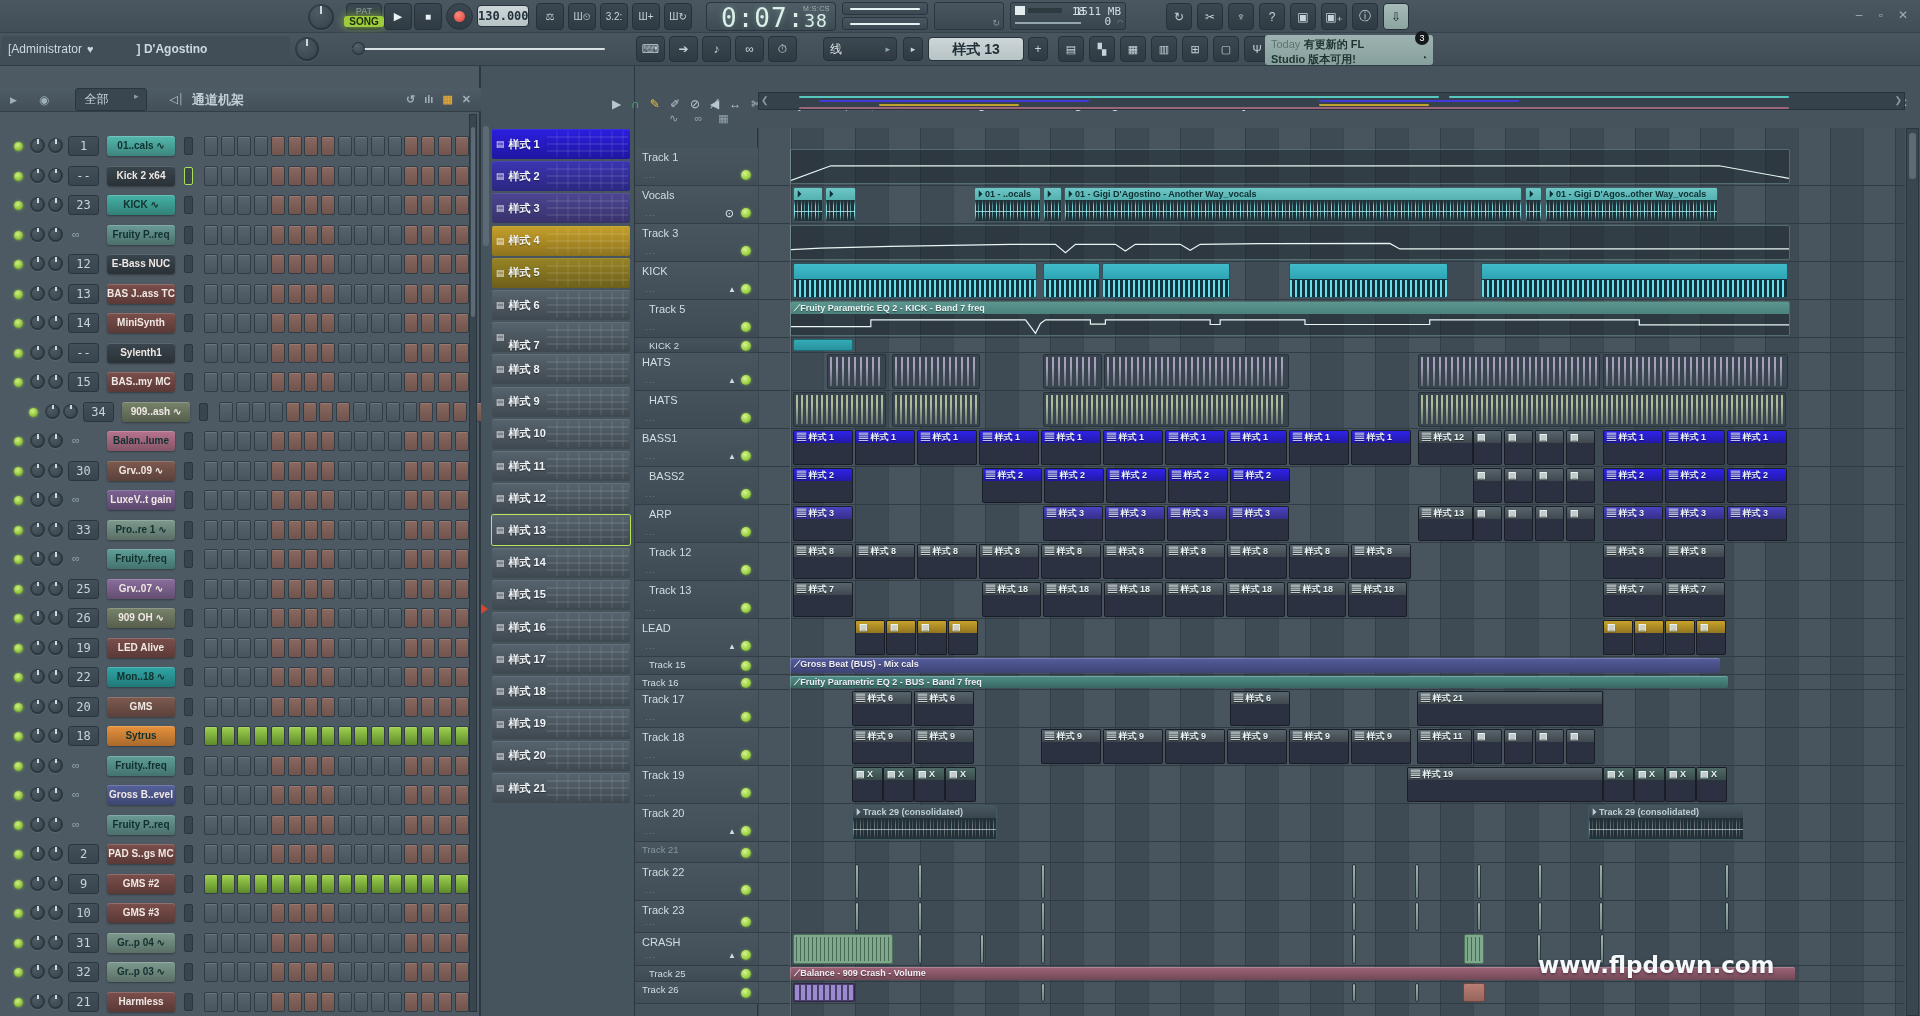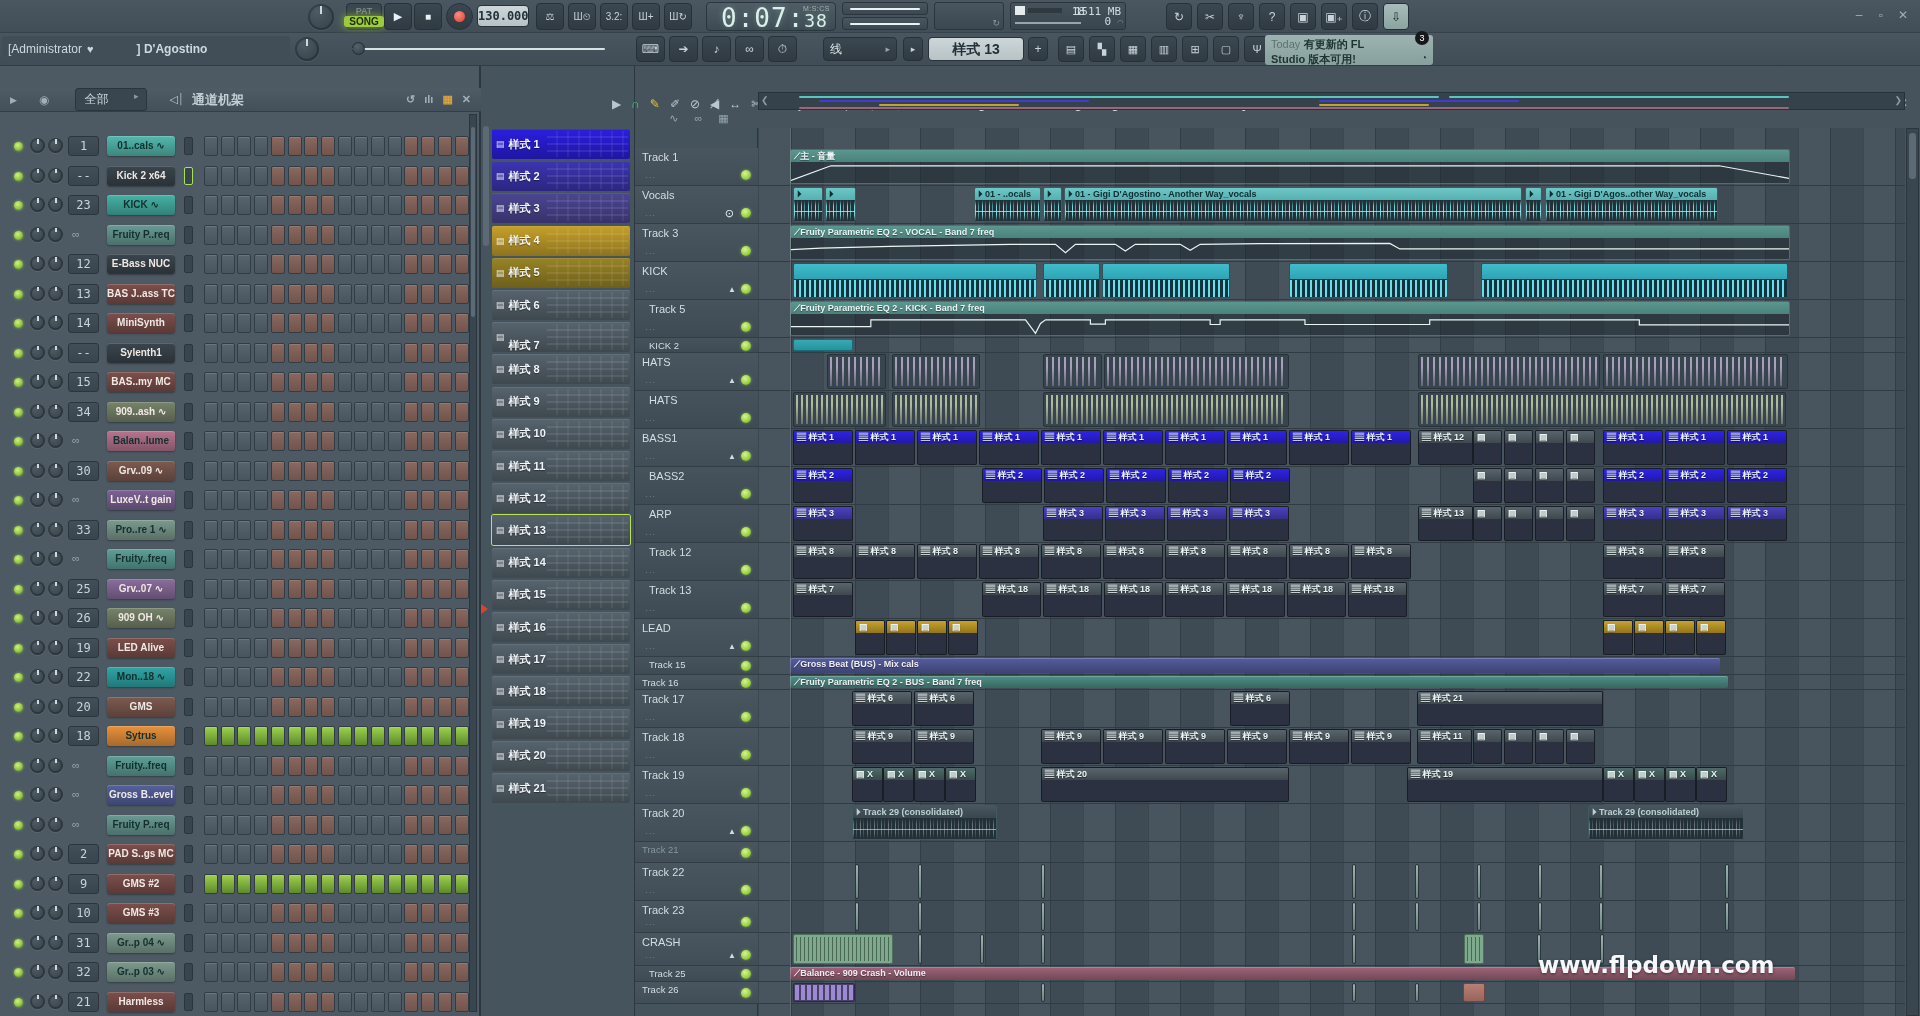--- a/index.html
+++ b/index.html
@@ -506,21 +506,21 @@
           <div class="cell" style="left: 320.9px; background: linear-gradient(rgb(137, 104, 95), rgb(113, 84, 77));"></div>
           <div class="cell" style="left: 337.6px; background: linear-gradient(rgb(87, 100, 109), rgb(73, 85, 94));"></div>
           <div class="cell" style="left: 354.3px; background: linear-gradient(rgb(87, 100, 109), rgb(73, 85, 94));"></div>
           <div class="cell" style="left: 371px; background: linear-gradient(rgb(87, 100, 109), rgb(73, 85, 94));"></div>
           <div class="cell" style="left: 387.7px; background: linear-gradient(rgb(87, 100, 109), rgb(73, 85, 94));"></div>
           <div class="cell" style="left: 404.4px; background: linear-gradient(rgb(137, 104, 95), rgb(113, 84, 77));"></div>
           <div class="cell" style="left: 421.1px; background: linear-gradient(rgb(137, 104, 95), rgb(113, 84, 77));"></div>
           <div class="cell" style="left: 437.8px; background: linear-gradient(rgb(137, 104, 95), rgb(113, 84, 77));"></div>
           <div class="cell" style="left: 454.5px; background: linear-gradient(rgb(137, 104, 95), rgb(113, 84, 77));"></div>
         </div>
-        <div class="ch-row" style="top: 335.5px;">
+        <div class="ch-row" style="top: 335.5px; margin-left: 15px;">
           <div class="led"></div>
           <div class="knob cknob" style="left: 30px;"></div>
           <div class="knob cknob" style="left: 48px;"></div>
           <div class="ch-num">34</div>
           <div class="ch-name" style="background: linear-gradient(rgb(119, 131, 106), rgb(86, 94, 76)); color: rgb(240, 232, 228);">909..ash ∿</div>
           <div class="ch-slider"></div>
           <div class="cell" style="left: 204px; background: linear-gradient(rgb(87, 100, 109), rgb(73, 85, 94));"></div>
           <div class="cell" style="left: 220.7px; background: linear-gradient(rgb(87, 100, 109), rgb(73, 85, 94));"></div>
           <div class="cell" style="left: 237.4px; background: linear-gradient(rgb(87, 100, 109), rgb(73, 85, 94));"></div>
           <div class="cell" style="left: 254.1px; background: linear-gradient(rgb(87, 100, 109), rgb(73, 85, 94));"></div>
@@ -1322,21 +1322,20 @@
         <div class="nm" style="font-size: 9.5px; top: 2px;">Track 26</div>
         <div class="tled" style="top: 6px;"></div>
       </div>
     </div>
 
   <div class="abs" id="canvas">
 
     <div id="lanes">
         <div class="lane" style="top: 20px; height: 38px;">
           <div class="clip c-auto" style="left: 32px; width: 1000px; top: 1px; height: 35px;">
-            <div class="hd">⟋主 - 音量</div>
             <svg class="curve" viewBox="0 0 100 30" preserveAspectRatio="none">
               <polyline points="0,26.4 4,5.3999999999999995 93,5.3999999999999995 100,23.4" fill="none" stroke="#e9f5f2" stroke-width="1.2" vector-effect="non-scaling-stroke"></polyline>
             </svg>
           </div>
         </div>
         <div class="lane" style="top: 58px; height: 38px;">
           <div class="clip c-audio" style="left: 35px; width: 30px; top: 1px; height: 35px;">
             <div class="hd">⏵</div>
             <div class="bd wave"></div>
             <div class="wline2" style="top: 70%;"></div>
@@ -1367,21 +1366,20 @@
             <div class="wline2" style="top: 70%;"></div>
           </div>
           <div class="clip c-audio" style="left: 787px; width: 173px; top: 1px; height: 35px;">
             <div class="hd">⏵ 01 - Gigi D'Agos..other Way_vocals</div>
             <div class="bd wave"></div>
             <div class="wline2" style="top: 70%;"></div>
           </div>
         </div>
         <div class="lane" style="top: 96px; height: 38px;">
           <div class="clip c-auto" style="left: 32px; width: 1000px; top: 1px; height: 35px;">
-            <div class="hd">⟋Fruity Parametric EQ 2 - VOCAL - Band 7 freq</div>
             <svg class="curve" viewBox="0 0 100 30" preserveAspectRatio="none">
               <polyline points="0,16.5 3,14.399999999999999 10,12 22,9 26.5,9 27.5,21 28.5,9 32.5,9 33.5,18.599999999999998 34.5,9 39,9 40,17.4 41,9 47,8.1 60,7.8 61,15.6 100,15.6" fill="none" stroke="#e9f5f2" stroke-width="1.2" vector-effect="non-scaling-stroke"></polyline>
             </svg>
           </div>
         </div>
         <div class="lane" style="top: 134px; height: 38px;">
           <div class="clip c-kick" style="left: 35px; width: 244px; top: 1px; height: 35px;">
             <div class="top"></div>
             <div class="str"></div>
           </div>
@@ -1751,23 +1749,20 @@
             <div class="hd" style="background: linear-gradient(rgb(78, 106, 104), rgb(56, 76, 75));">▤ X</div>
           </div>
           <div class="clip c-pat" style="left: 125px; width: 31px; top: 1px; height: 35px;">
             <div class="hd" style="background: linear-gradient(rgb(78, 106, 104), rgb(56, 76, 75));">▤ X</div>
           </div>
           <div class="clip c-pat" style="left: 156px; width: 31px; top: 1px; height: 35px;">
             <div class="hd" style="background: linear-gradient(rgb(78, 106, 104), rgb(56, 76, 75));">▤ X</div>
           </div>
           <div class="clip c-pat" style="left: 187px; width: 31px; top: 1px; height: 35px;">
             <div class="hd" style="background: linear-gradient(rgb(78, 106, 104), rgb(56, 76, 75));">▤ X</div>
-          </div>
-          <div class="clip c-pat" style="left: 283px; width: 248px; top: 1px; height: 35px;">
-            <div class="hd" style="background: linear-gradient(rgb(88, 100, 108), rgb(63, 72, 78));">▤ 样式 20</div>
           </div>
           <div class="clip c-pat" style="left: 649px; width: 196px; top: 1px; height: 35px;">
             <div class="hd" style="background: linear-gradient(rgb(88, 100, 108), rgb(63, 72, 78));">▤ 样式 19</div>
           </div>
           <div class="clip c-pat" style="left: 845px; width: 31px; top: 1px; height: 35px;">
             <div class="hd" style="background: linear-gradient(rgb(78, 106, 104), rgb(56, 76, 75));">▤ X</div>
           </div>
           <div class="clip c-pat" style="left: 876px; width: 31px; top: 1px; height: 35px;">
             <div class="hd" style="background: linear-gradient(rgb(78, 106, 104), rgb(56, 76, 75));">▤ X</div>
           </div>

